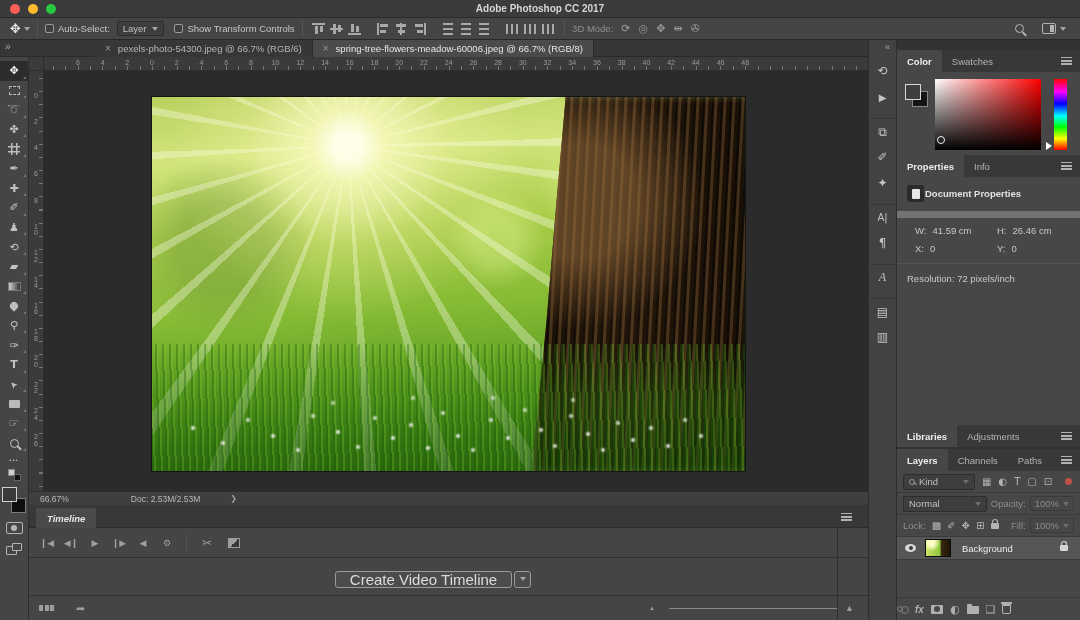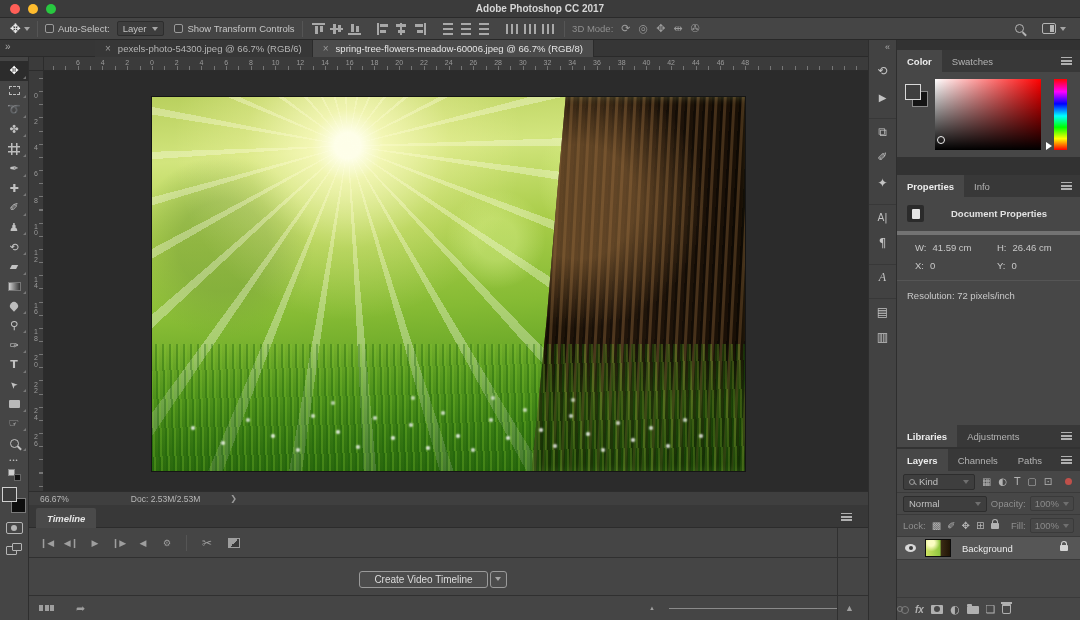--- a/index.html
+++ b/index.html
@@ -145,21 +145,21 @@
   #tl-tab{position:absolute;left:7px;top:3px;height:20px;background:#4a4a4a;color:#e4e4e4;font-size:9.5px;font-weight:bold;
     display:flex;align-items:center;padding:0 11px;border-radius:2px 2px 0 0;}
   .hamb{width:11px;height:8px;background:repeating-linear-gradient(#b0b0b0 0 1.5px,transparent 1.5px 3.2px);display:inline-block;}
   #tl-menu{position:absolute;right:16px;top:8px;}
   #tl-controls{position:absolute;left:0;top:23px;width:839px;height:30px;border-bottom:1px solid #303030;display:flex;align-items:center;}
   .tpbtn{color:#9e9e9e;font-size:9px;width:24px;text-align:center;font-family:"DejaVu Sans",sans-serif;}
   #tl-scis{color:#9e9e9e;font-size:12px;margin:0 8px;}
   .transic{width:12px;height:10px;background:linear-gradient(135deg,#9e9e9e 50%,#3a3a3a 50%);border:1px solid #9e9e9e;display:inline-block;margin-left:8px;}
   #tl-rightsep{position:absolute;left:808px;top:23px;bottom:0;width:1px;background:#303030;}
   #tl-track{position:absolute;left:0;top:53px;width:808px;height:42px;display:flex;align-items:center;justify-content:center;gap:2px;}
-  #cvt-btn{height:17px;background:#4c4c4c;border:1px solid #9a9a9a;border-radius:3px;color:#dcdcdc;font-size:10px;
+  #cvt-btn{height:17px;background:#4c4c4c;border:1px solid #9a9a9a;border-radius:3px;color:#dcdcdc;font-size:15px;
     display:flex;align-items:center;padding:0 14px;}
   #cvt-dd{height:17px;width:17px;background:#4c4c4c;border:1px solid #9a9a9a;border-radius:3px;display:flex;align-items:center;justify-content:center;}
   #tl-bottom{position:absolute;left:0;bottom:0;width:839px;height:25px;border-top:1px solid #303030;display:flex;align-items:center;}
   .framesic{width:15px;height:6px;margin-left:10px;background:repeating-linear-gradient(to right,#9e9e9e 0 4px,transparent 4px 5.5px);}
   #tl-render{color:#9e9e9e;font-size:11px;margin-left:22px;}
   #tl-zoomout{position:absolute;left:620px;color:#9e9e9e;font-size:6px;}
   #tl-zslider{position:absolute;left:640px;width:168px;height:1px;background:#8a8a8a;top:12px;}
   #tl-zoomin{position:absolute;left:816px;color:#9e9e9e;font-size:9px;}
 
   
@@ -187,22 +187,22 @@
   .cfg .b{position:absolute;left:7px;top:7px;width:16px;height:16px;background:#141414;border:1px solid #8a8a8a;}
   #satsq{position:absolute;left:38px;top:7px;width:106px;height:71px;
     background:linear-gradient(to top,#000,rgba(0,0,0,0)),linear-gradient(to right,#fff,#f00);}
   #satpick{position:absolute;left:2px;bottom:6px;width:8px;height:8px;border:1.5px solid #f0f0f0;border-radius:50%;}
   #huestrip{position:absolute;left:157px;top:7px;width:13px;height:71px;
     background:linear-gradient(to bottom,#f00,#f0f 18%,#00f 35%,#0ff 52%,#0f0 68%,#ff0 84%,#f00);}
   #huearrow{position:absolute;left:149px;top:70px;width:0;height:0;
     border-top:4px solid transparent;border-bottom:4px solid transparent;border-left:6px solid #fff;}
 
   
-  #propspanel{top:115px;height:270px;font-size:9.5px;color:#c9c9c9;margin-top:20px;}
-  #pp-head{display:flex;align-items:center;gap:27px;padding:8px 10px 9px 10px;border-bottom:4px solid #737373;}
+  #propspanel{top:115px;height:270px;font-size:9.5px;color:#c9c9c9;}
+  #pp-head{display:flex;align-items:center;gap:1px;padding:8px 10px 9px 10px;border-bottom:7px solid #737373;}
   .docbadge{width:17px;height:17px;background:#2b2b2b;border-radius:2px;display:flex;align-items:center;justify-content:center;}
   .docbadge::after{content:"";width:8px;height:10px;background:#e6e6e6;border-radius:1px;}
   #pp-head b{color:#e2e2e2;font-size:9.5px;}
   .pp-row{display:flex;padding:7px 0 0 18px;}
   .pp-cell{width:82px;display:flex;gap:6px;}
   #pp-res{padding:9px 0 0 10px;border-top:1px solid #555;margin-top:9px;}
 
   
   #libspanel{top:385px;height:22px;}
 

